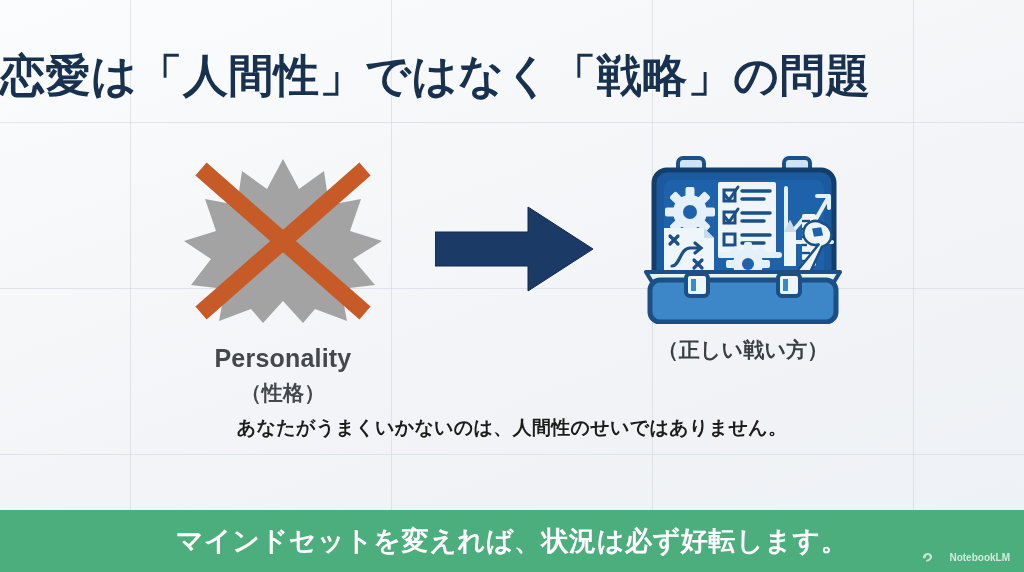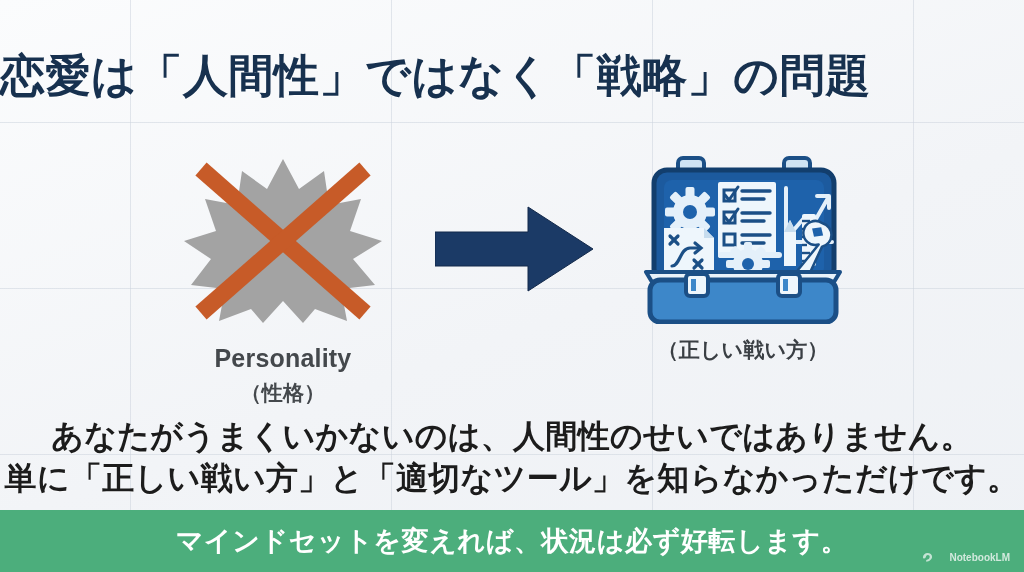--- a/index.html
+++ b/index.html
@@ -44,21 +44,21 @@
   .col-right .label-en,.col-right .label-jp{color:#3a3f44;}
   
   .arrow{
     position:absolute;left:435px;top:205px;width:160px;height:88px;
   }
   
   .body-text{
     position:absolute;top:415px;left:0;width:1024px;text-align:center;
     color:#1c1c1c;
     font-weight:bold;
-    font-size:32px;
+    font-size:19px;
     line-height:1.32;
     letter-spacing:.3px;
     text-shadow:0 1px 0 rgba(255,255,255,.6);
   }
   .body-text div{white-space:nowrap;}
   
   .footer{
     position:absolute;left:0;bottom:0;width:1024px;height:62px;
     background:#4cae7c;
     display:flex;align-items:center;justify-content:center;
@@ -221,21 +221,20 @@
           <rect x="53" y="123" width="5" height="12"></rect>
           <rect x="145" y="123" width="5" height="12"></rect>
         </g>
       </svg>
     </div>
     <div class="label-jp">（正しい戦い方）</div>
   </div>
 
   <div class="body-text">
     <div>あなたがうまくいかないのは、人間性のせいではありません。</div>
-    <div>単に「正しい戦い方」と「適切なツール」を知らなかっただけです。</div>
   </div>
 
   <div class="footer">
     <div class="footer-text">マインドセットを変えれば、状況は必ず好転します。</div>
     <div class="watermark">
       <svg class="wm-icon" width="11" height="11" viewBox="0 0 12 12" aria-hidden="true">
         <path d="M6 1 C3.4 1 1.2 2.8 1 5.6 C1 6.4 1.6 7 2.4 7 C3.4 7 4 6.2 4.2 5.4 C4.5 4 5.2 3.2 6.4 3.2 C7.6 3.2 8.4 4 8.4 5.2 C8.4 7 6.8 8.4 4.6 8.8 L4.6 10.6 C8.2 10.2 11 8 11 5.2 C11 2.8 8.8 1 6 1 Z" fill="#e9f4ee" opacity=".9"></path>
       </svg>
       <span>NotebookLM</span>
     </div>

